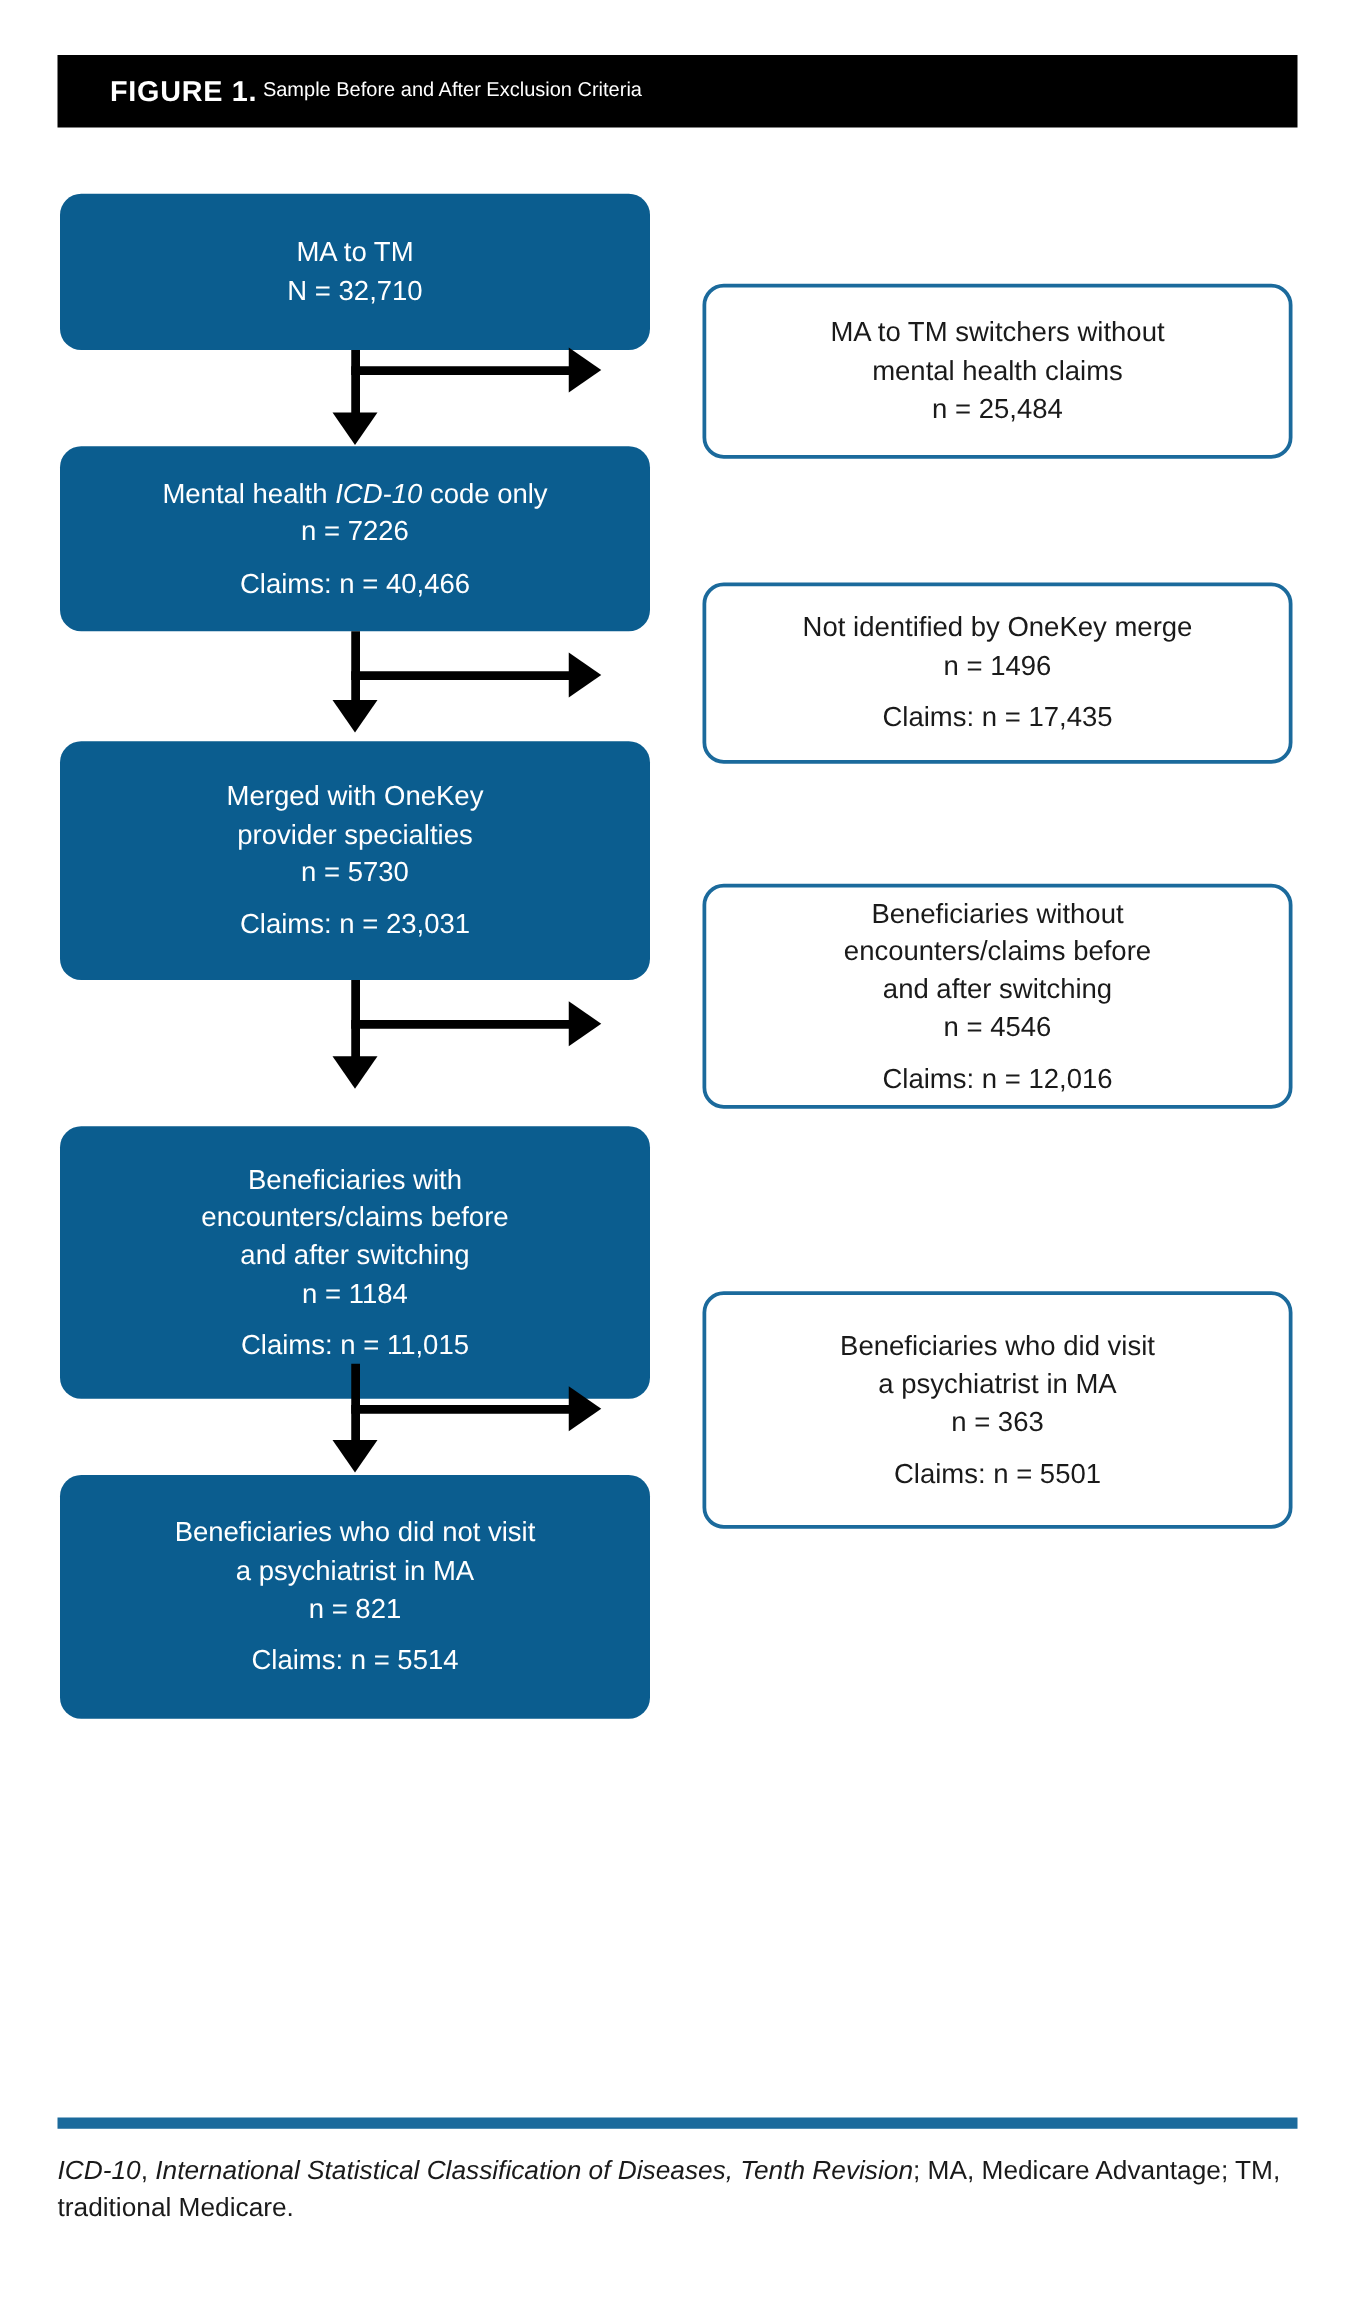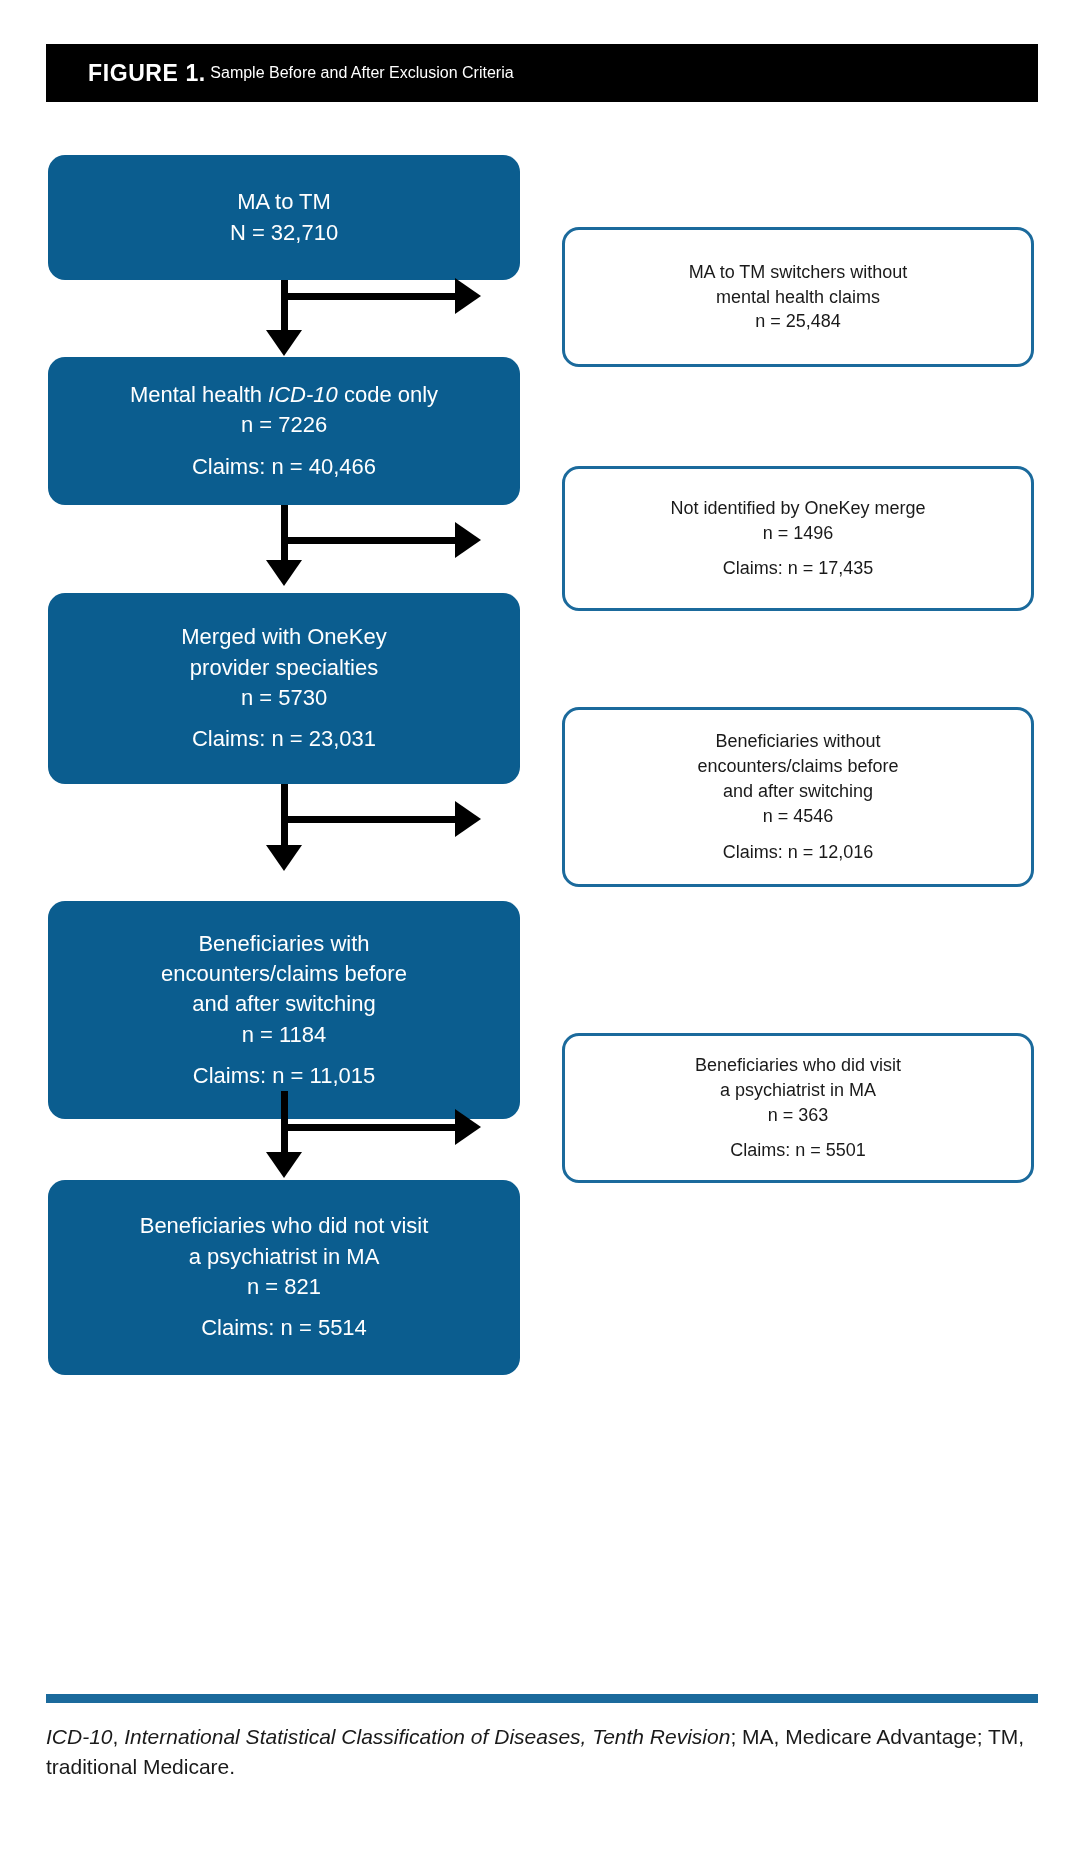--- a/index.html
+++ b/index.html
@@ -72,21 +72,21 @@
     left: 562px;
     width: 472px;
   }
 
   .node .line {
     font-size: 22px;
     line-height: 1.38;
     white-space: pre;
   }
   .node.primary .line { font-size: 22px; }
-  .node.exclusion .line { font-size: 18px; }
+  .node.exclusion .line { font-size: 22px; }
 
   .node .line.gap { }
   .node .line.gap2 { margin-top: 11px; }
 
   .ital { font-style: italic; }
 
   
   .vline {
     position: absolute;
     width: 7px;
@@ -201,21 +201,21 @@
     <div class="line">and after switching</div>
     <div class="line gap">n = 1184</div>
     <div class="line gap2">Claims: n = 11,015</div>
   </div>
 
   <div class="vline" style="left:281px; top:1091px; height:76px;"></div>
   <div class="arrow-down" style="left:266px; top:1152px;"></div>
   <div class="hline" style="left:281px; top:1124px; width:180px;"></div>
   <div class="arrow-right" style="left:455px; top:1109px;"></div>
 
-  <div class="node exclusion" style="top:1033px; height:150px;">
+  <div class="node exclusion" style="top:1033px; height:190px;">
     <div class="line">Beneficiaries who did visit</div>
     <div class="line">a psychiatrist in MA</div>
     <div class="line gap">n = 363</div>
     <div class="line gap2">Claims: n = 5501</div>
   </div>
 
   <div class="node primary" style="top:1180px; height:195px;">
     <div class="line">Beneficiaries who did not visit</div>
     <div class="line">a psychiatrist in MA</div>
     <div class="line gap">n = 821</div>

